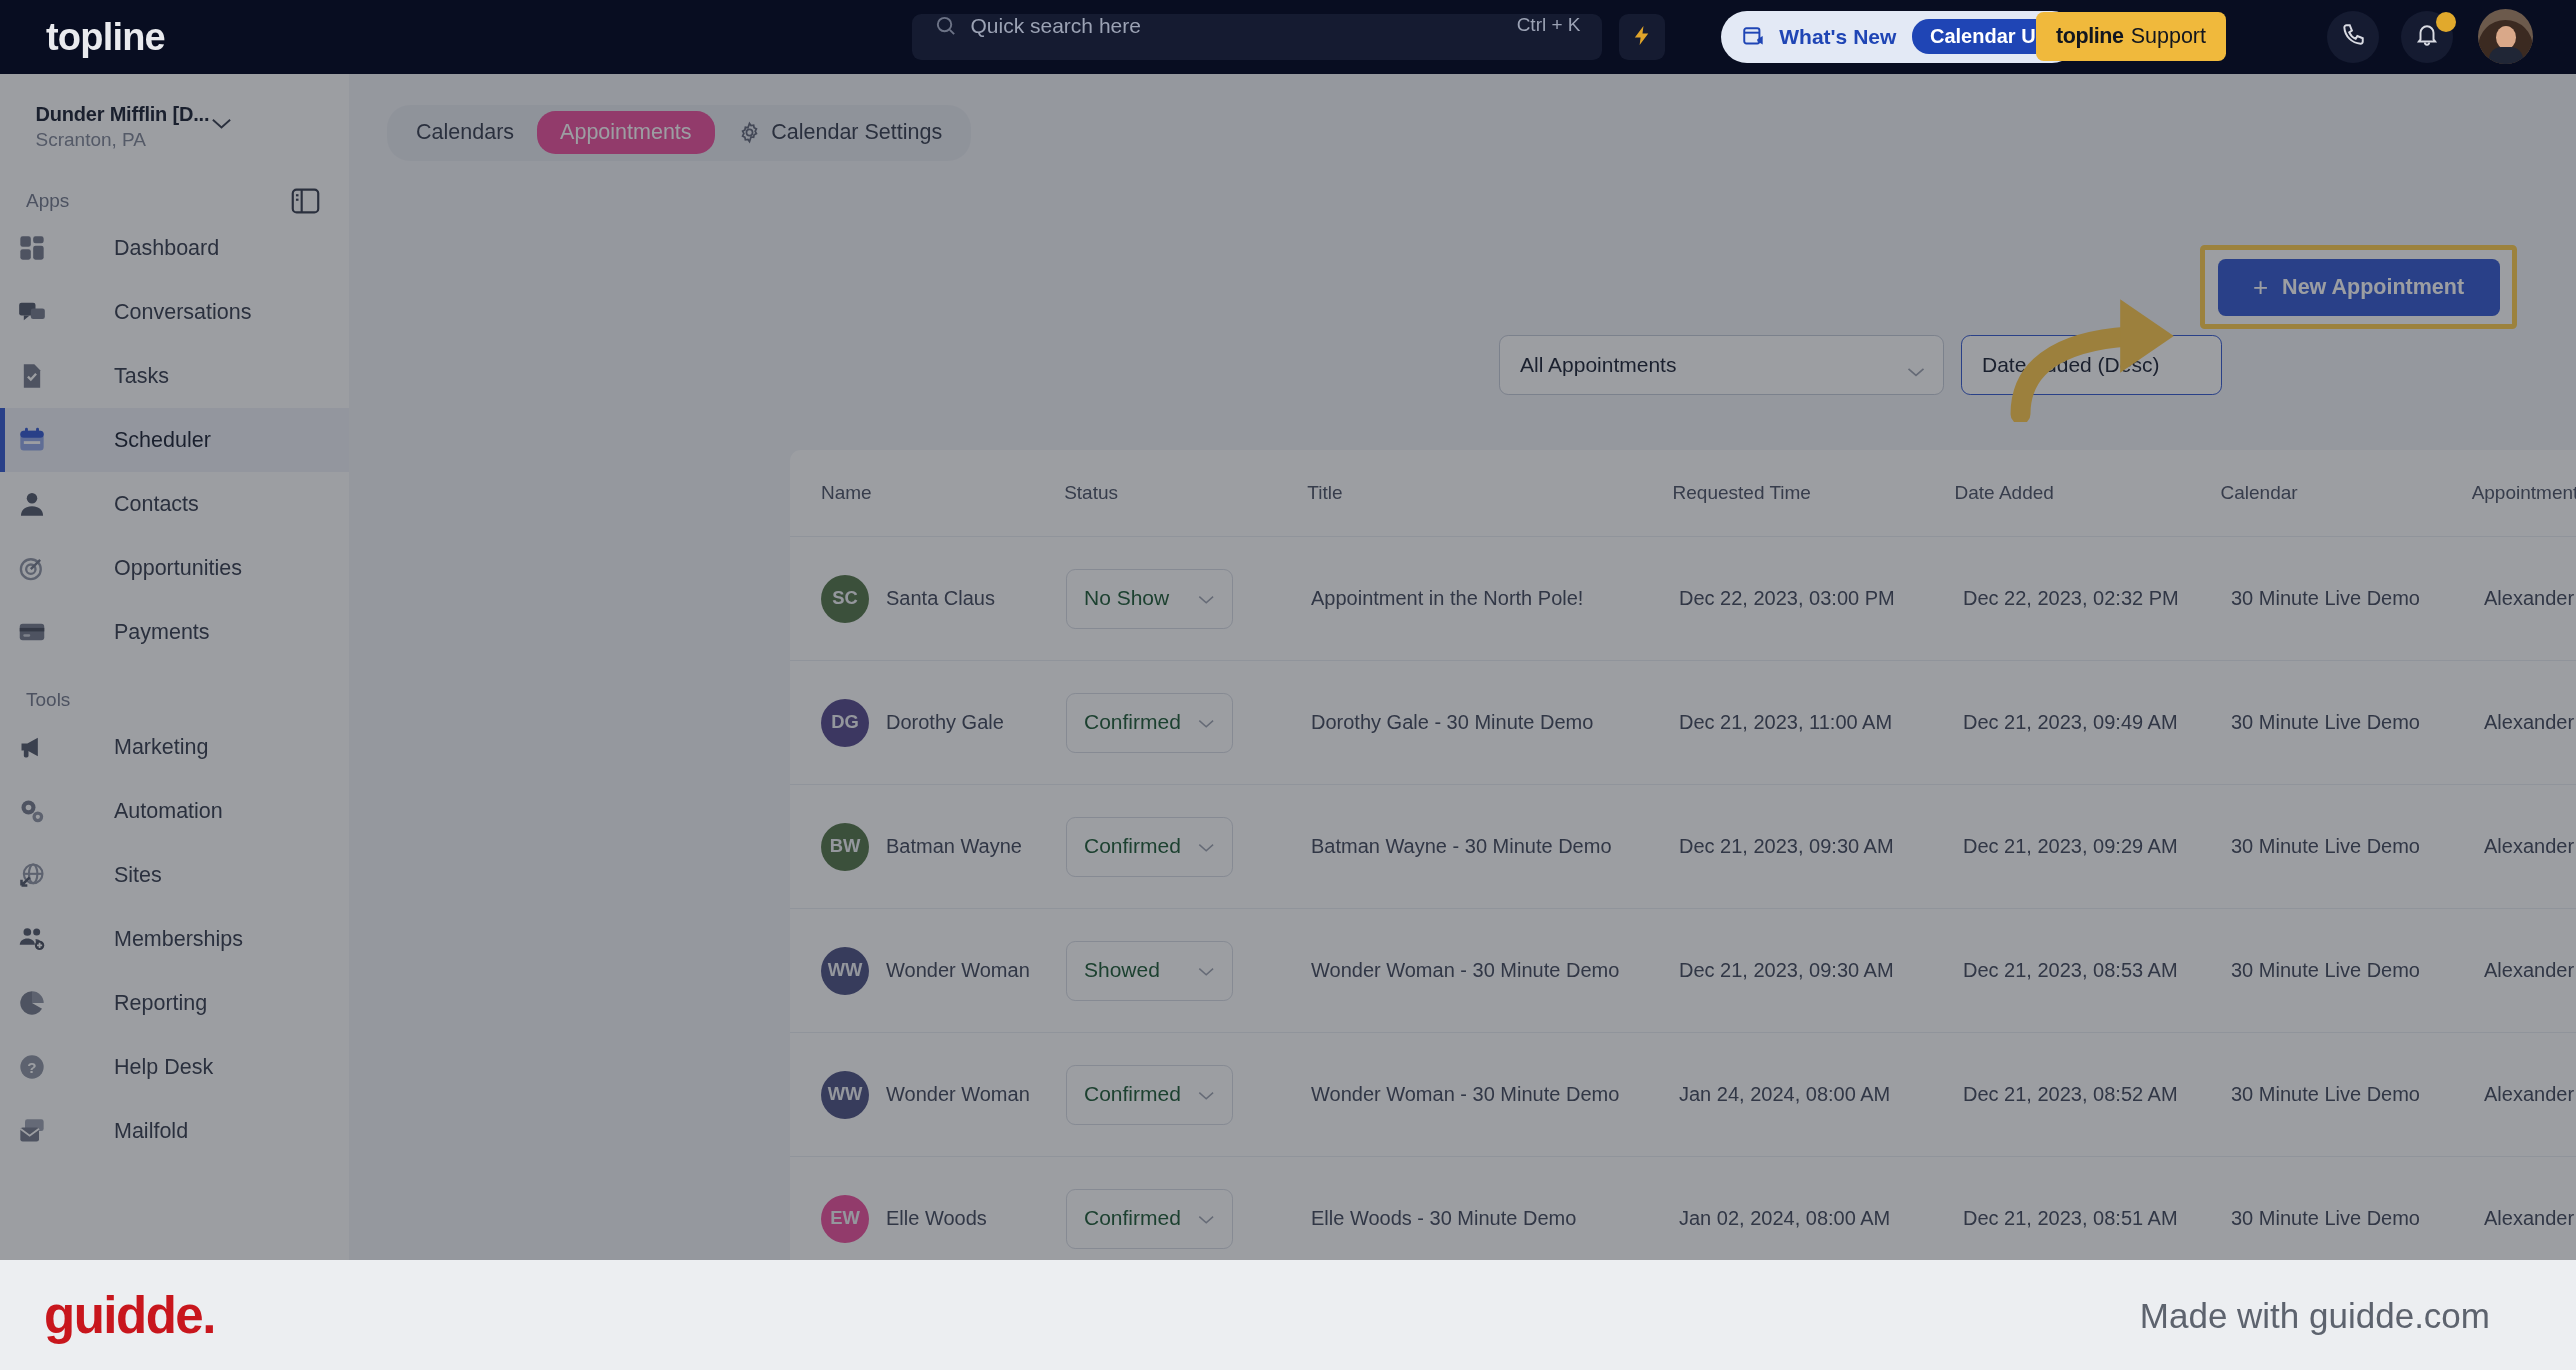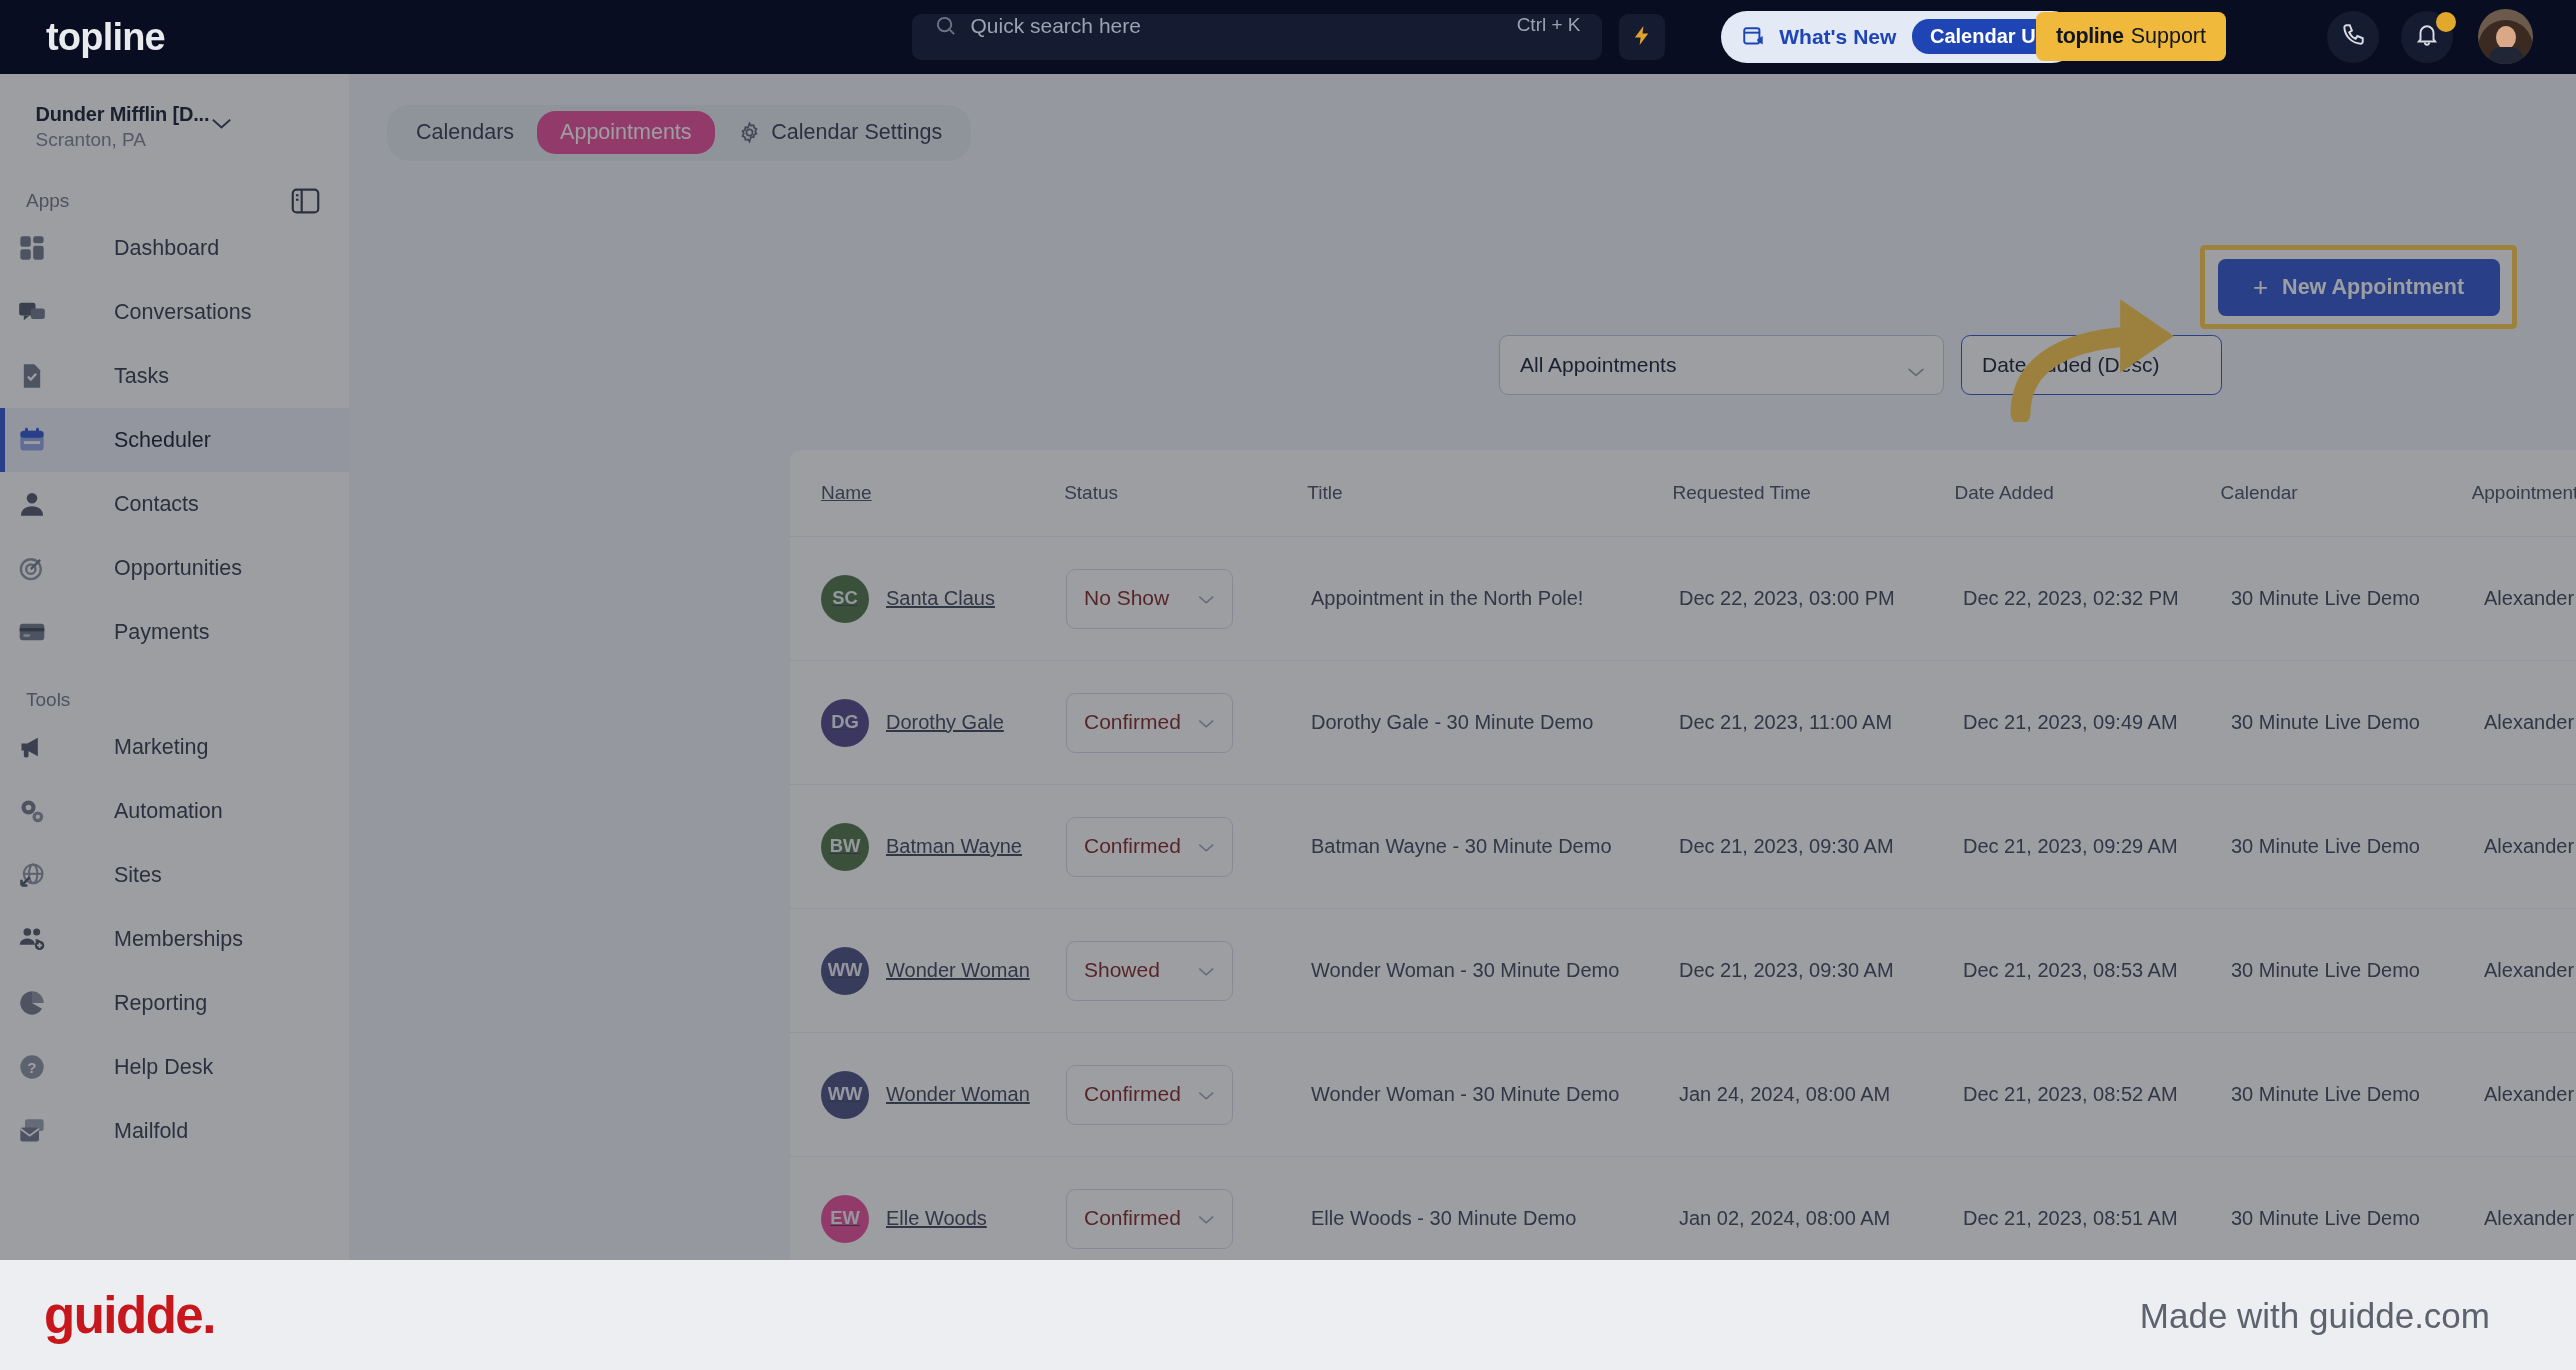--- a/index.html
+++ b/index.html
@@ -147,37 +147,37 @@
   
   #table-card{
     position:absolute; left:441px; top:376px; width:2036px; height:889px;
     background:#fff; border-radius:10.7px; overflow:hidden;
   }
   .trow{ display:flex; border-bottom:0.8px solid #e9ecf2; }
   #thead .trow{ height:87px; align-items:center; }
   .tbody .trow{ height:124px; align-items:center; }
   .th{ font-size:19px; color:#454c60; padding-right:12.3px; }
   .td{ font-size:20px; color:#3a4155; line-height:1.45; padding-right:15.3px; }
-  .c-name{ width:276px; padding-left:31px; display:flex; align-items:center;text-decoration:underline; }
+  .c-name{ width:276px; padding-left:31px; display:flex; align-items:center; }
   .c-status{ width:245px; }
   .c-title{ width:368px; }
   .c-req{ width:268px; }
   .c-added{ width:268px;margin-left:16px; }
   .c-cal{ width:253px; }
   .c-owner{ width:253px; }
   .c-menu{ width:104px; display:flex; justify-content:center; }
   .avatar-sm{
     width:48px;height:48px;border-radius:50%; flex:0 0 auto; margin-right:17px;
     display:flex; align-items:center; justify-content:center;
     color:#f1f2f5; font-size:18.4px; font-weight:600;
   }
   .status-pill{
     display:inline-flex; align-items:center; justify-content:space-between;
     min-width:167px; height:60px; border:0.8px solid #d6dae3; border-radius:9.2px;
-    padding:0 17px; font-size:21px; color:#7f1d1d; background:#fff;
+    padding:0 17px; font-size:21px; color:#14532d; background:#fff;
   }
   .status-pill .chev{ margin-left:12.3px; }
 
   
   #scrim{
     position:absolute; left:0; top:0; width:2576px; height:1303px;
     background:rgba(40,44,52,.46); z-index:30; pointer-events:none;
   }
 
   

